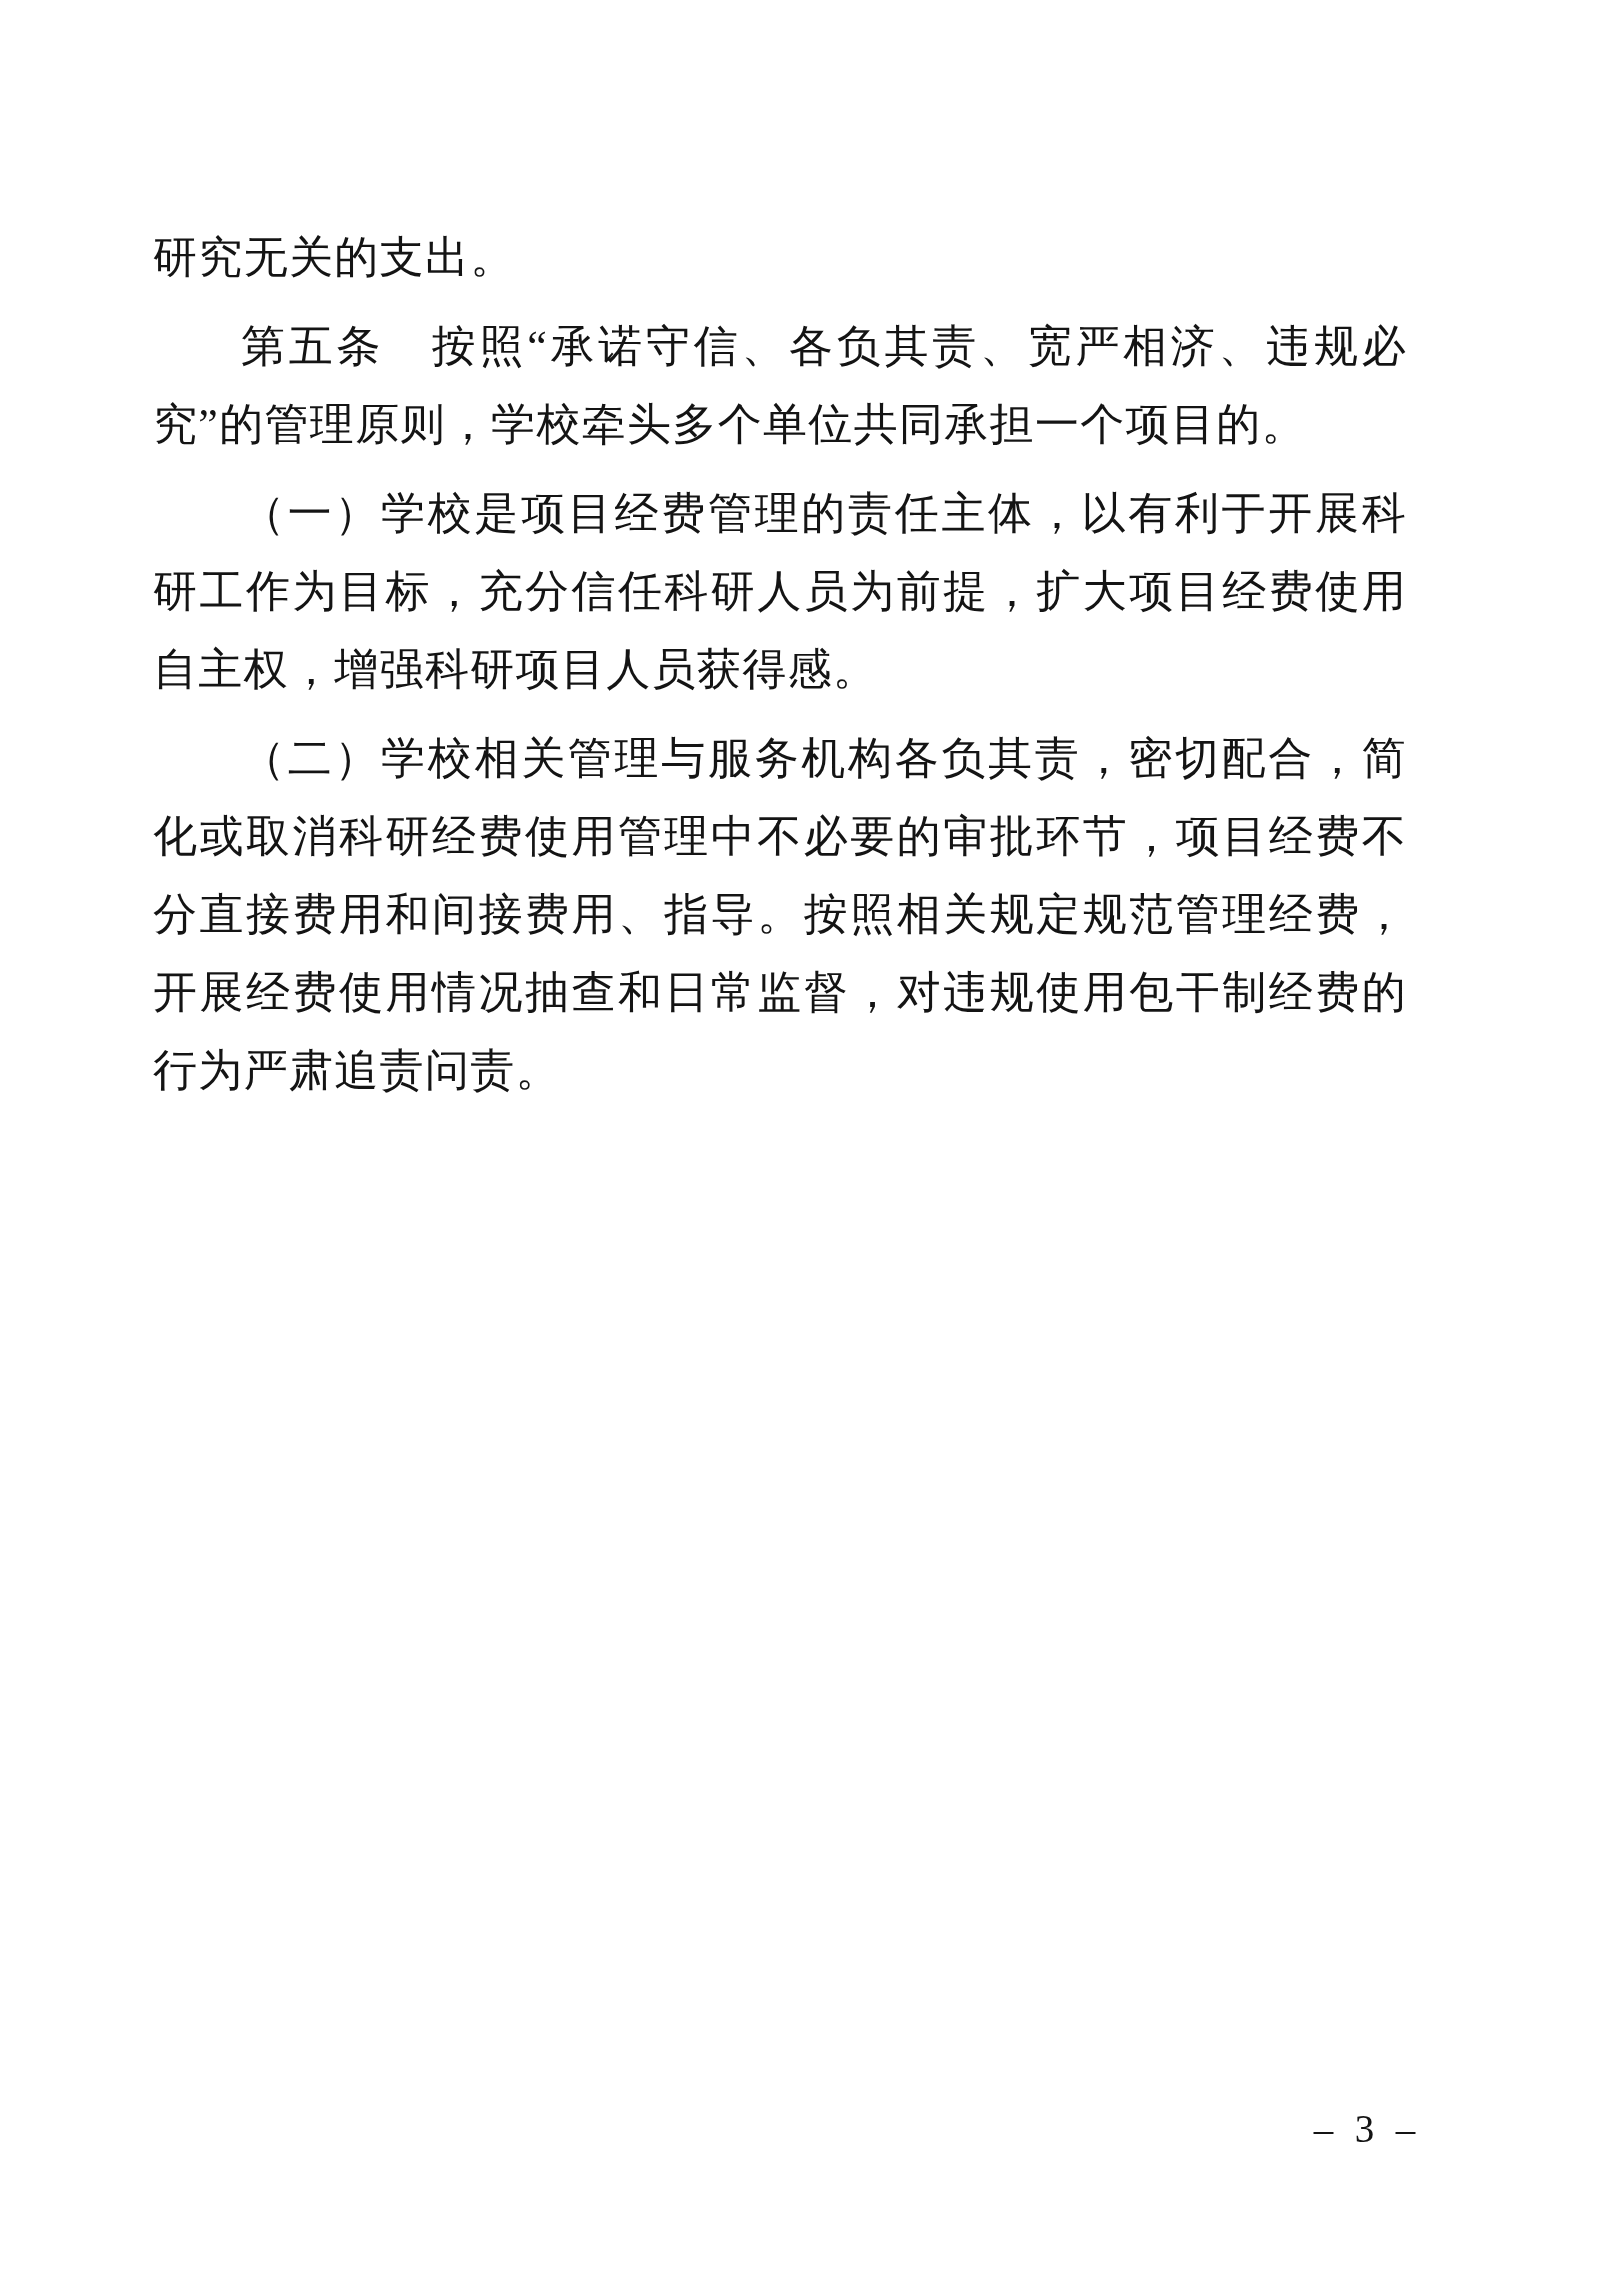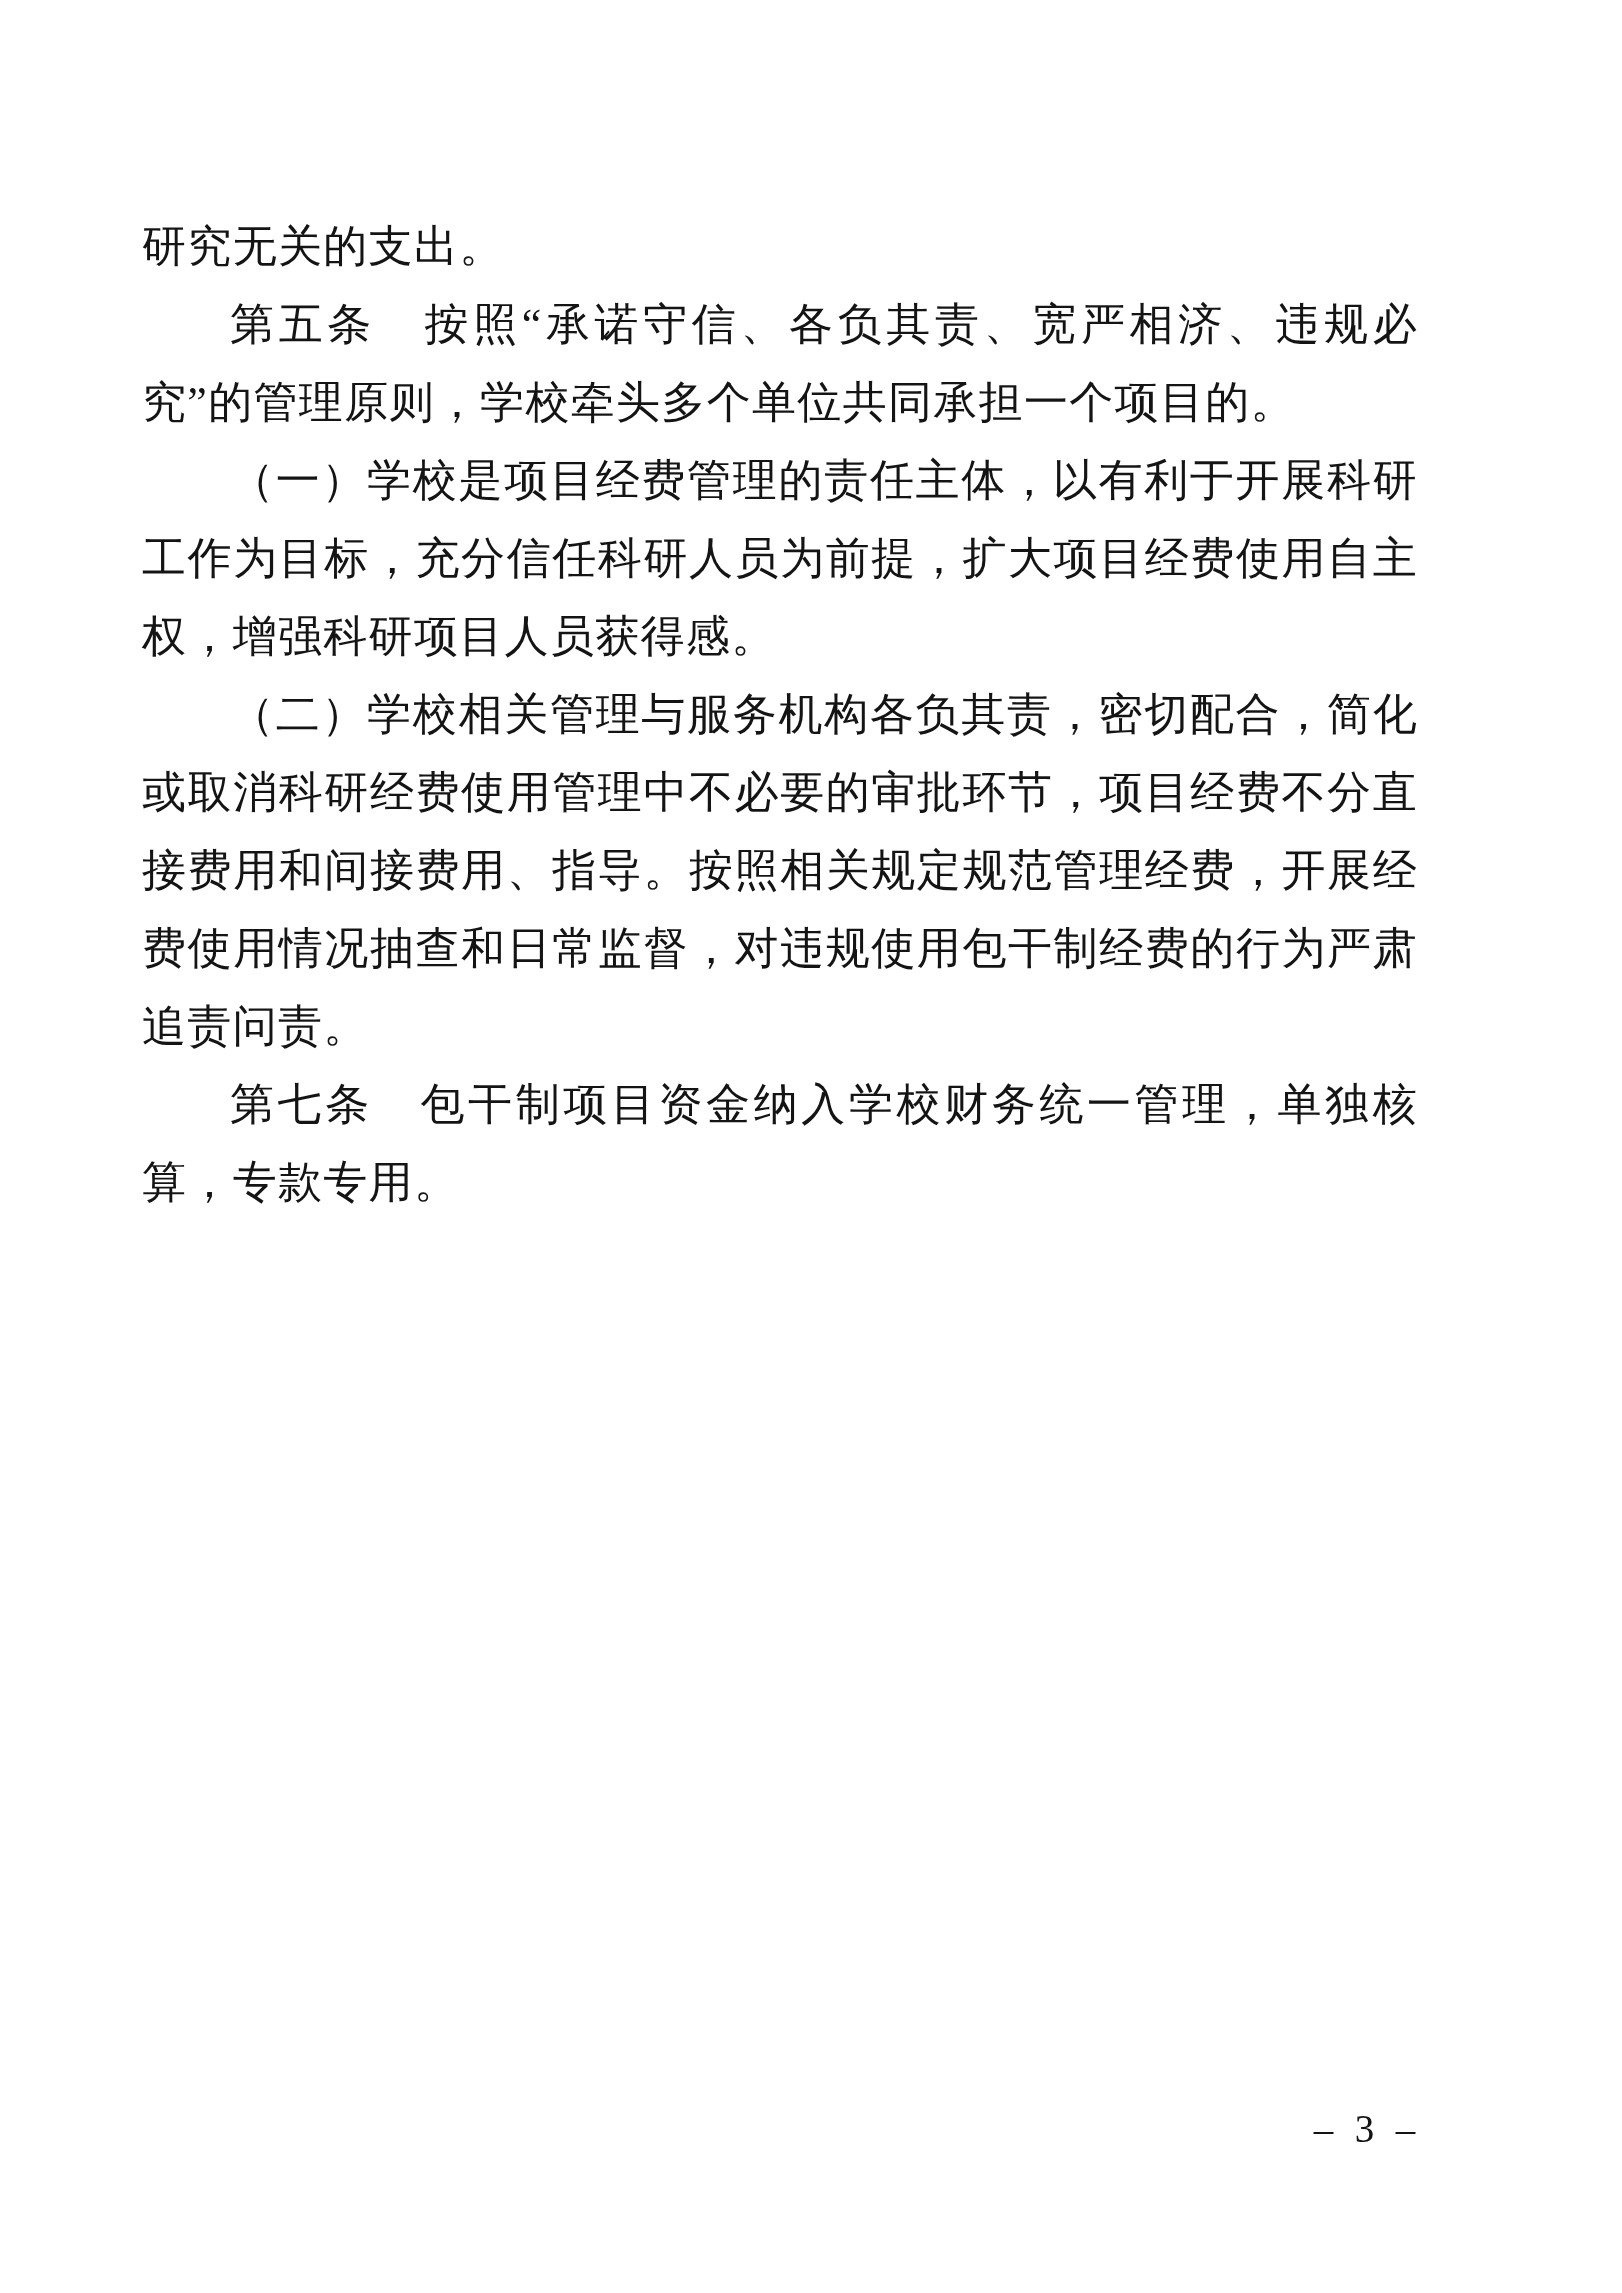--- a/index.html
+++ b/index.html
@@ -15,21 +15,21 @@
     overflow: hidden;
     font-family: "Liberation Serif", "DejaVu Serif", serif;
   }
   .content {
     position: absolute;
     left: 142px;
     top: 208px;
     width: 1276px;
   }
   .para {
-    margin: 0;
+    margin: 11px;
     padding: 0;
     font-size: 44px;
     line-height: 78px;
     letter-spacing: 0.03em;
     color: #141414;
     text-align: justify;
     text-justify: inter-character;
     text-align-last: left;
     word-break: break-all;
   }
@@ -61,20 +61,19 @@
 
     <p class="para indent"><b class="lead">第五条</b><span>　按照“承诺守信、各负其责、宽严相济、违规必究”的管理原则，学校牵头多个单位共同承担一个项目的。</span></p>
 
     <p class="para indent"><span>（一）学校是项目经费管理的责任主体，以有利于开展科研工作为目标，充分信任科研人员为前提，扩大项目经费使用自主权，增强科研项目人员获得感。</span></p>
 
     <p class="para indent"><span>（二）学校相关管理与服务机构各负其责，密切配合，简化或取消科研经费使用管理中不必要的审批环节，项目经费不分直接费用和间接费用、指导。按照相关规定规范管理经费，开展经费使用情况抽查和日常监督，对违规使用包干制经费的行为严肃追责问责。</span></p>
 
 
 
 
-    <p class="para indent"><b class="lead">第七条</b><span>　包干制项目资金纳入学校财务统一管理，单独核算，专款专用。</span></p>
 
   </div>
 
   <div class="page-number">– 3 –</div>
 
 </div>
 
 
 </body></html>

